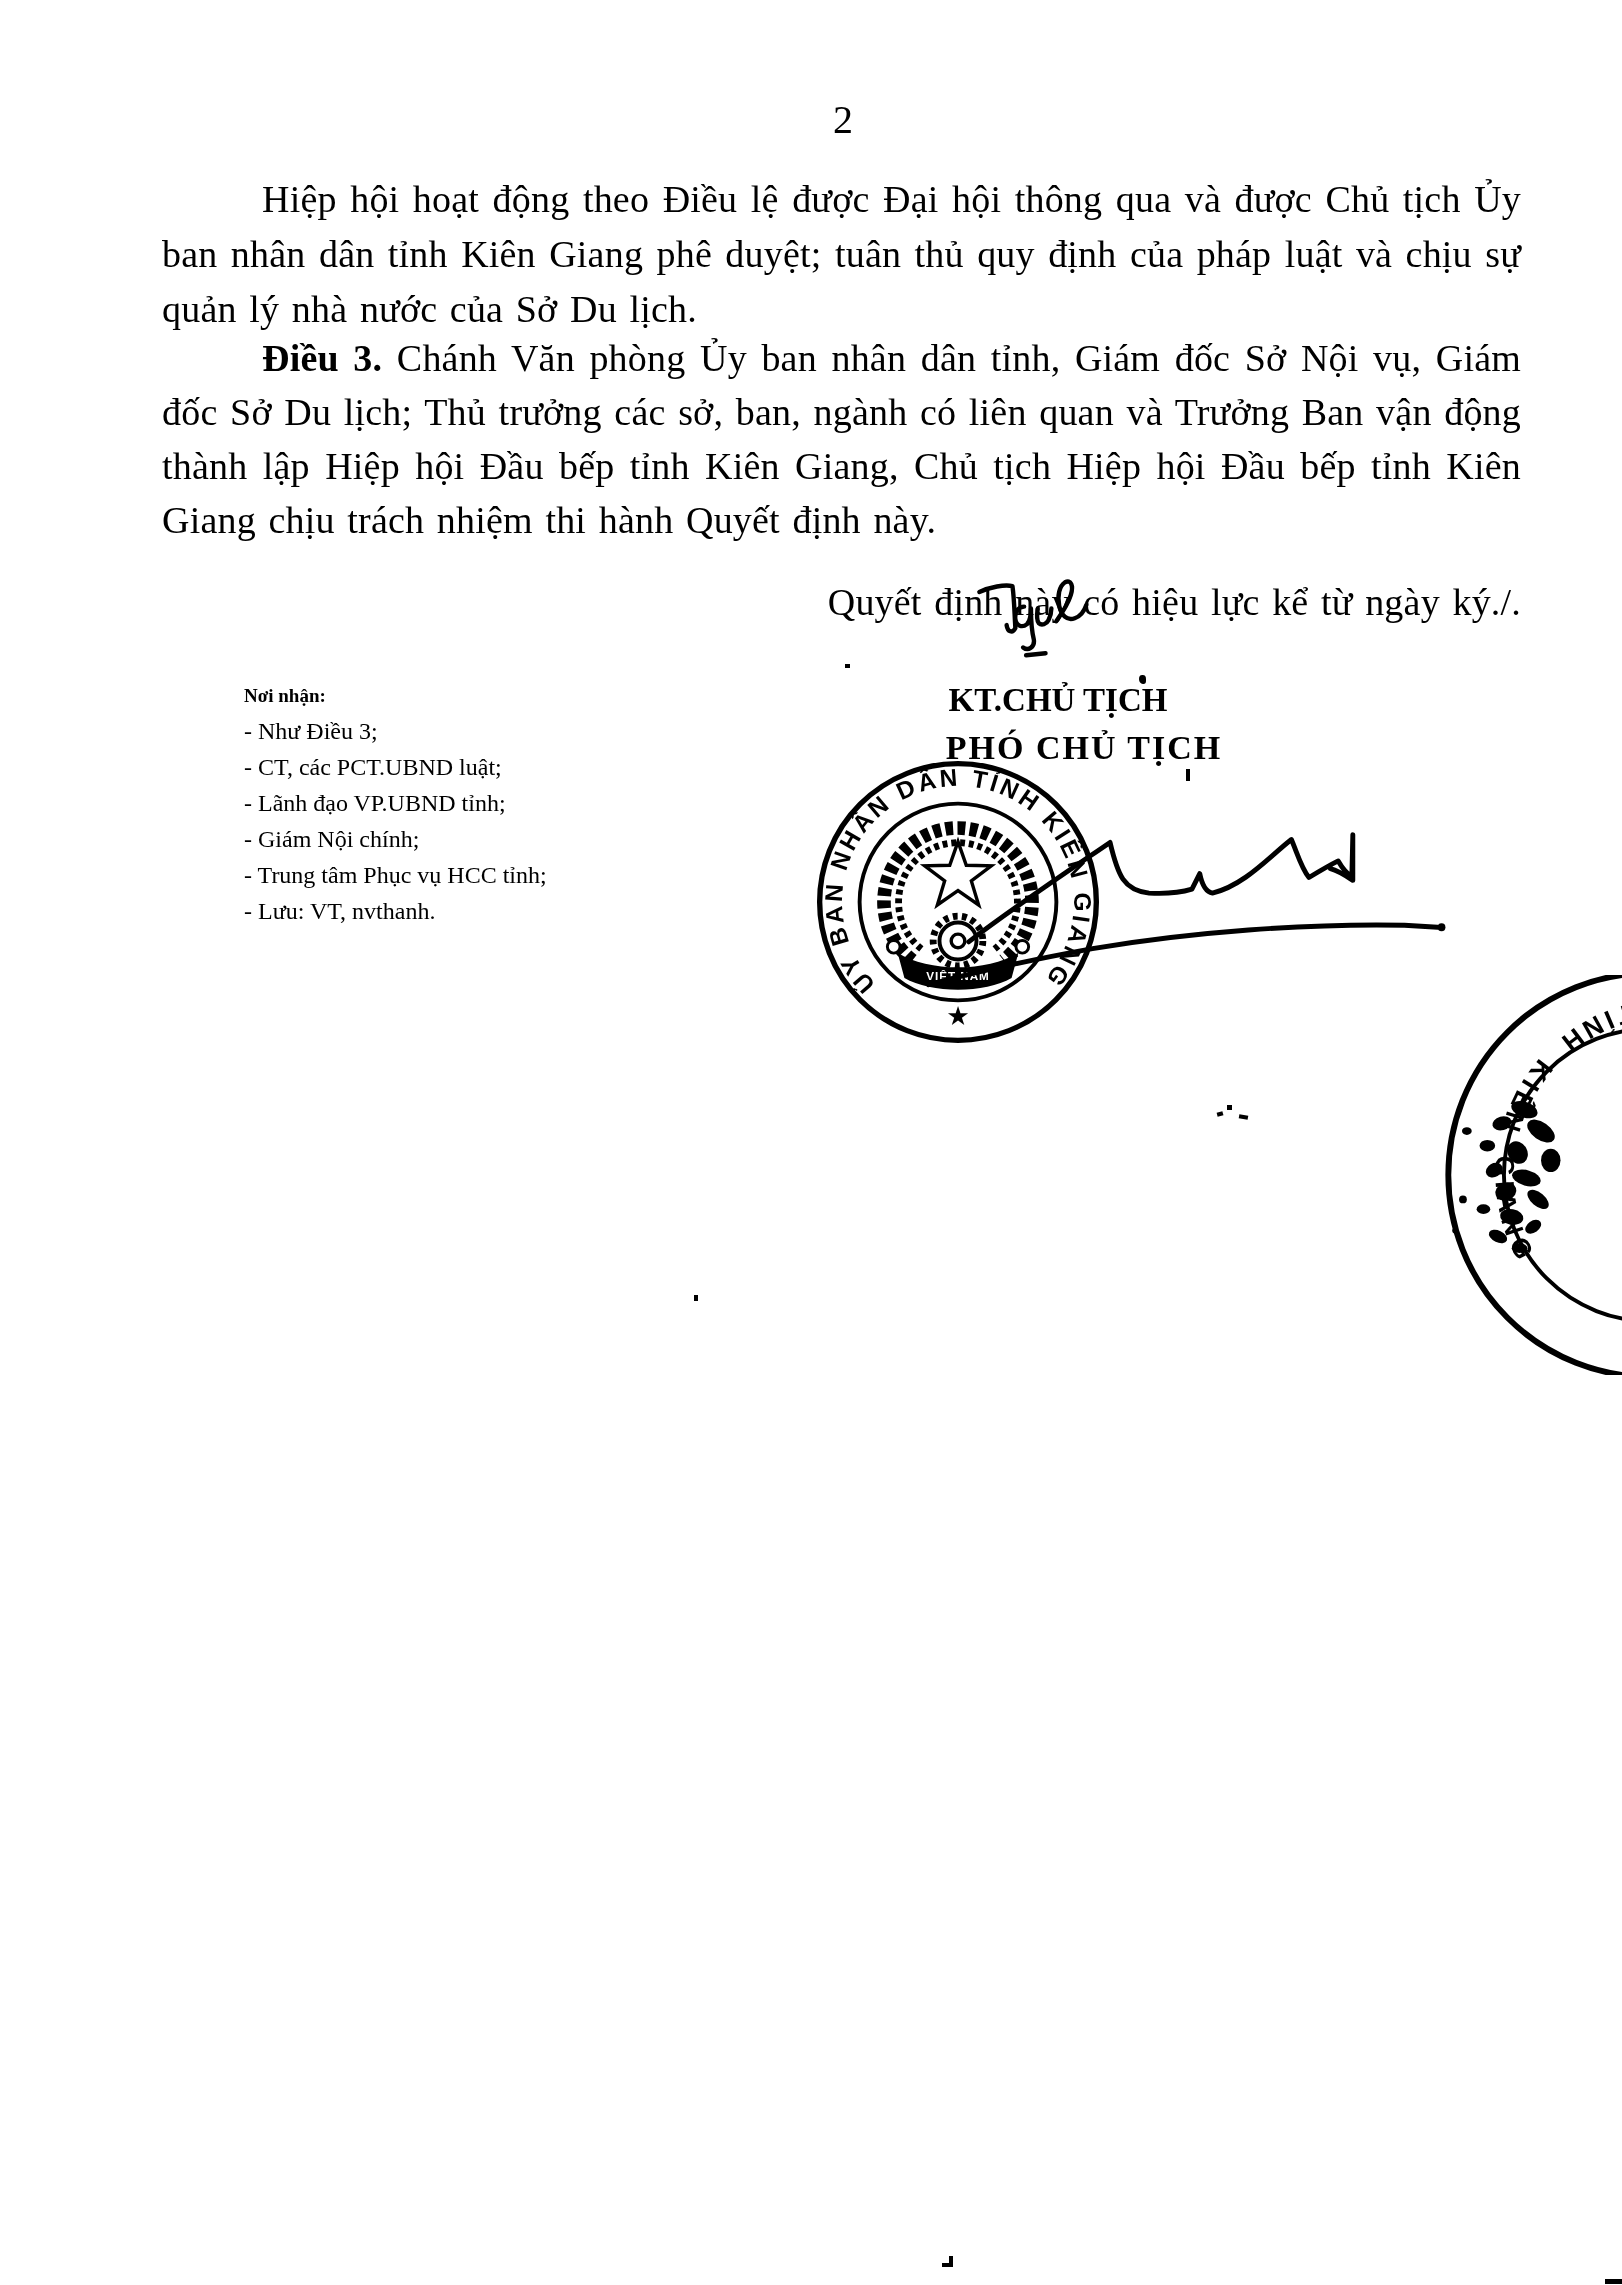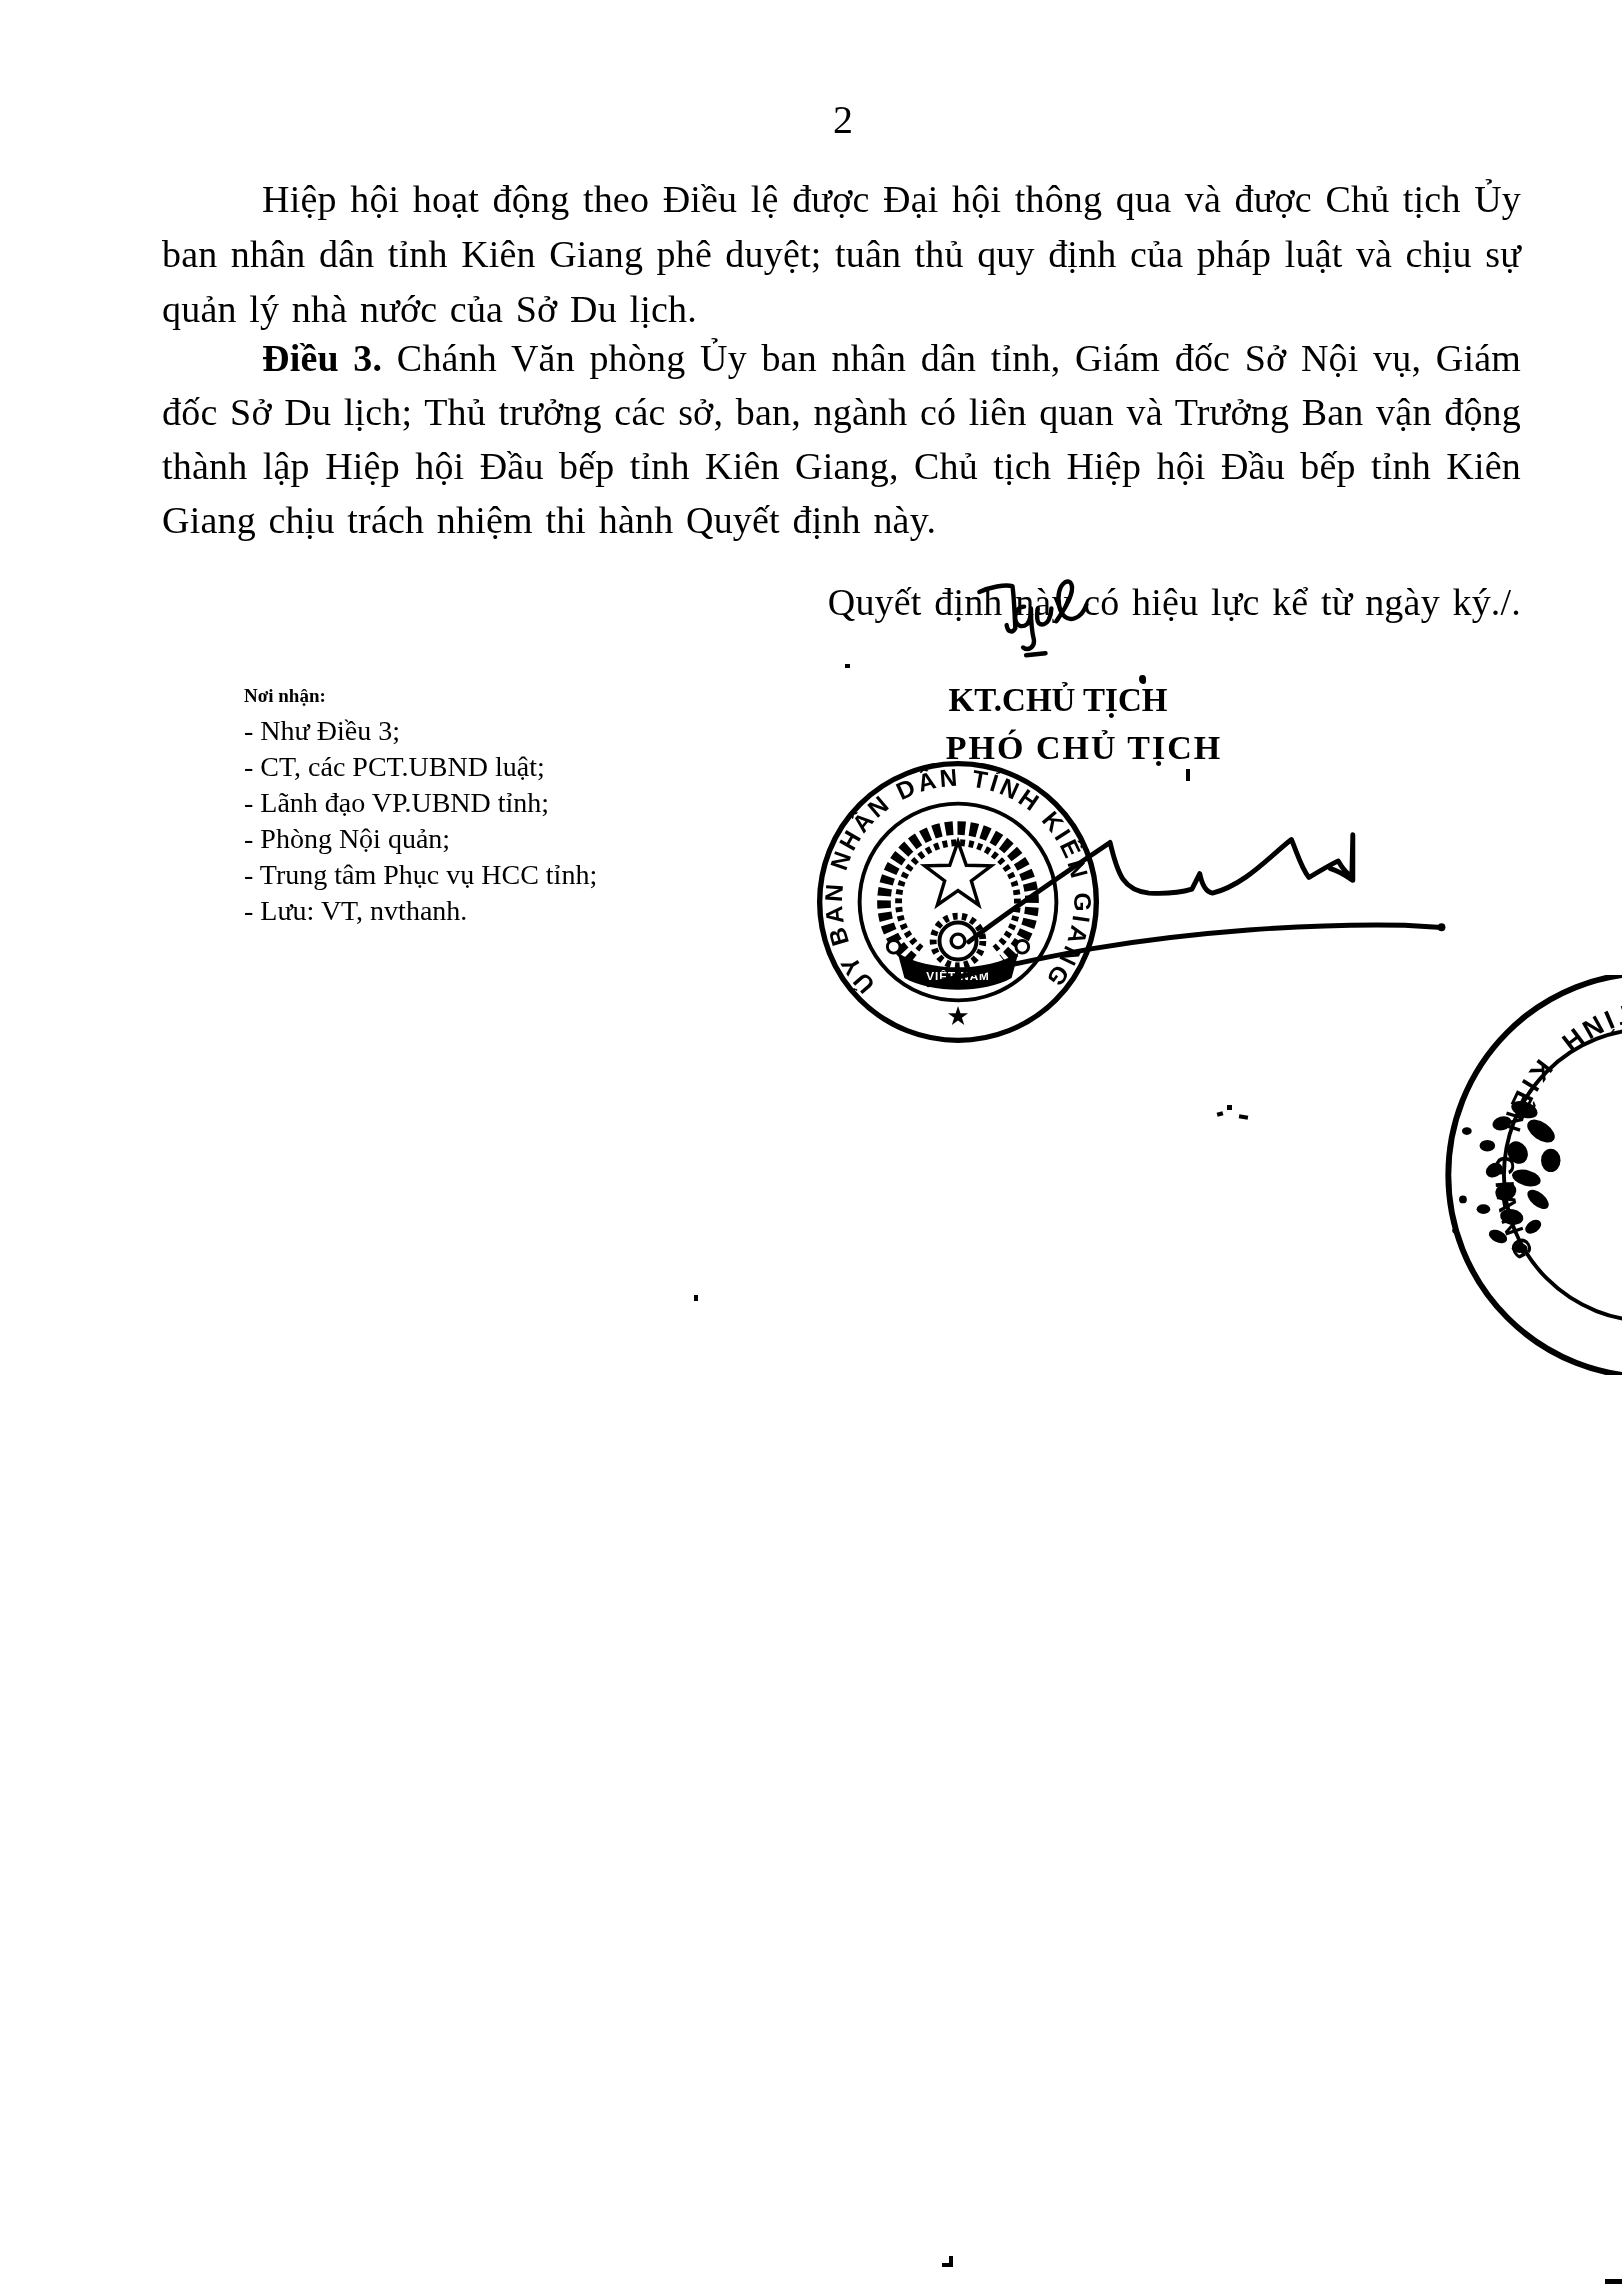--- a/index.html
+++ b/index.html
@@ -15,21 +15,21 @@
   .para{
     left:162px;width:1359px;font-size:38px;line-height:55px;
     text-align:justify;text-indent:100px;word-spacing:2.9px;letter-spacing:0.2px;
   }
   #para1{top:172px;}
   #para2{top:331px;line-height:54px;}
   #para3{top:575px;text-align:right;}
   .bold{font-weight:bold;}
   .recipients{left:244px;top:685px;}
   .recipients-title{font-size:19px;font-weight:bold;margin:0 0 5.9px 0;}
-  .recipient-item{font-size:28px;line-height:36px;white-space:nowrap;}
+  .recipient-item{font-size:24px;line-height:36px;white-space:nowrap;}
   .sig-authority{top:682px;left:1058px;transform:translateX(-50%);font-size:33px;font-weight:bold;white-space:nowrap;}
   .sig-title{top:729px;left:1049px;transform:translateX(-50%);font-size:34px;font-weight:bold;letter-spacing:2px;white-space:nowrap;margin-left:35px;}
   .sig-name{top:1047px;left:1156px;transform:translateX(-50%);font-size:38px;font-weight:bold;white-space:nowrap;}
   svg{display:block;}
   .seal-main{left:807px;top:751px;width:302px;height:302px;}
   .sig-svg{left:722px;top:741px;width:741px;height:273px;}
   .paraph-svg{left:956px;top:546px;width:146px;height:127px;}
   .seal-corner{left:1379px;top:975px;width:244px;height:400px;}
   .seal-ring-text{font-family:"Liberation Sans",sans-serif;font-weight:bold;font-size:25px;}
   .seal-corner-text{font-family:"Liberation Sans",sans-serif;font-weight:bold;font-size:27px;letter-spacing:6px;word-spacing:9px;}
@@ -57,21 +57,21 @@
       <path d="M 103 77 C 108 70 115 60 118 50 C 121 40 118 34 112 37 C 106 41 104 51 106 61 C 108 71 114 77 122 74 C 128 72 132 66 134 60"></path>
       <path d="M 72 112 L 92 110"></path>
     </g>
   </svg>
 
   <div class="abs recipients">
     <div class="recipients-title">Nơi nhận:</div>
     <div class="recipient-item">- Như Điều 3;</div>
     <div class="recipient-item">- CT, các PCT.UBND luật;</div>
     <div class="recipient-item">- Lãnh đạo VP.UBND tỉnh;</div>
-    <div class="recipient-item">- Phòng Nội quản;</div>
+    <div class="recipient-item">- Giám Nội chính;</div>
     <div class="recipient-item">- Trung tâm Phục vụ HCC tỉnh;</div>
     <div class="recipient-item">- Lưu: VT, nvthanh.</div>
   </div>
 
   <div class="abs sig-authority">KT.CHỦ TỊCH</div>
   <div class="abs sig-title">PHÓ CHỦ TỊCH</div>
 
   <svg class="seal-main abs" viewBox="-155 -155 310 310">
     <circle cx="0" cy="0" r="142" fill="none" stroke="#000" stroke-width="5.5"></circle>
     <circle cx="0" cy="0" r="101" fill="none" stroke="#000" stroke-width="4"></circle>

